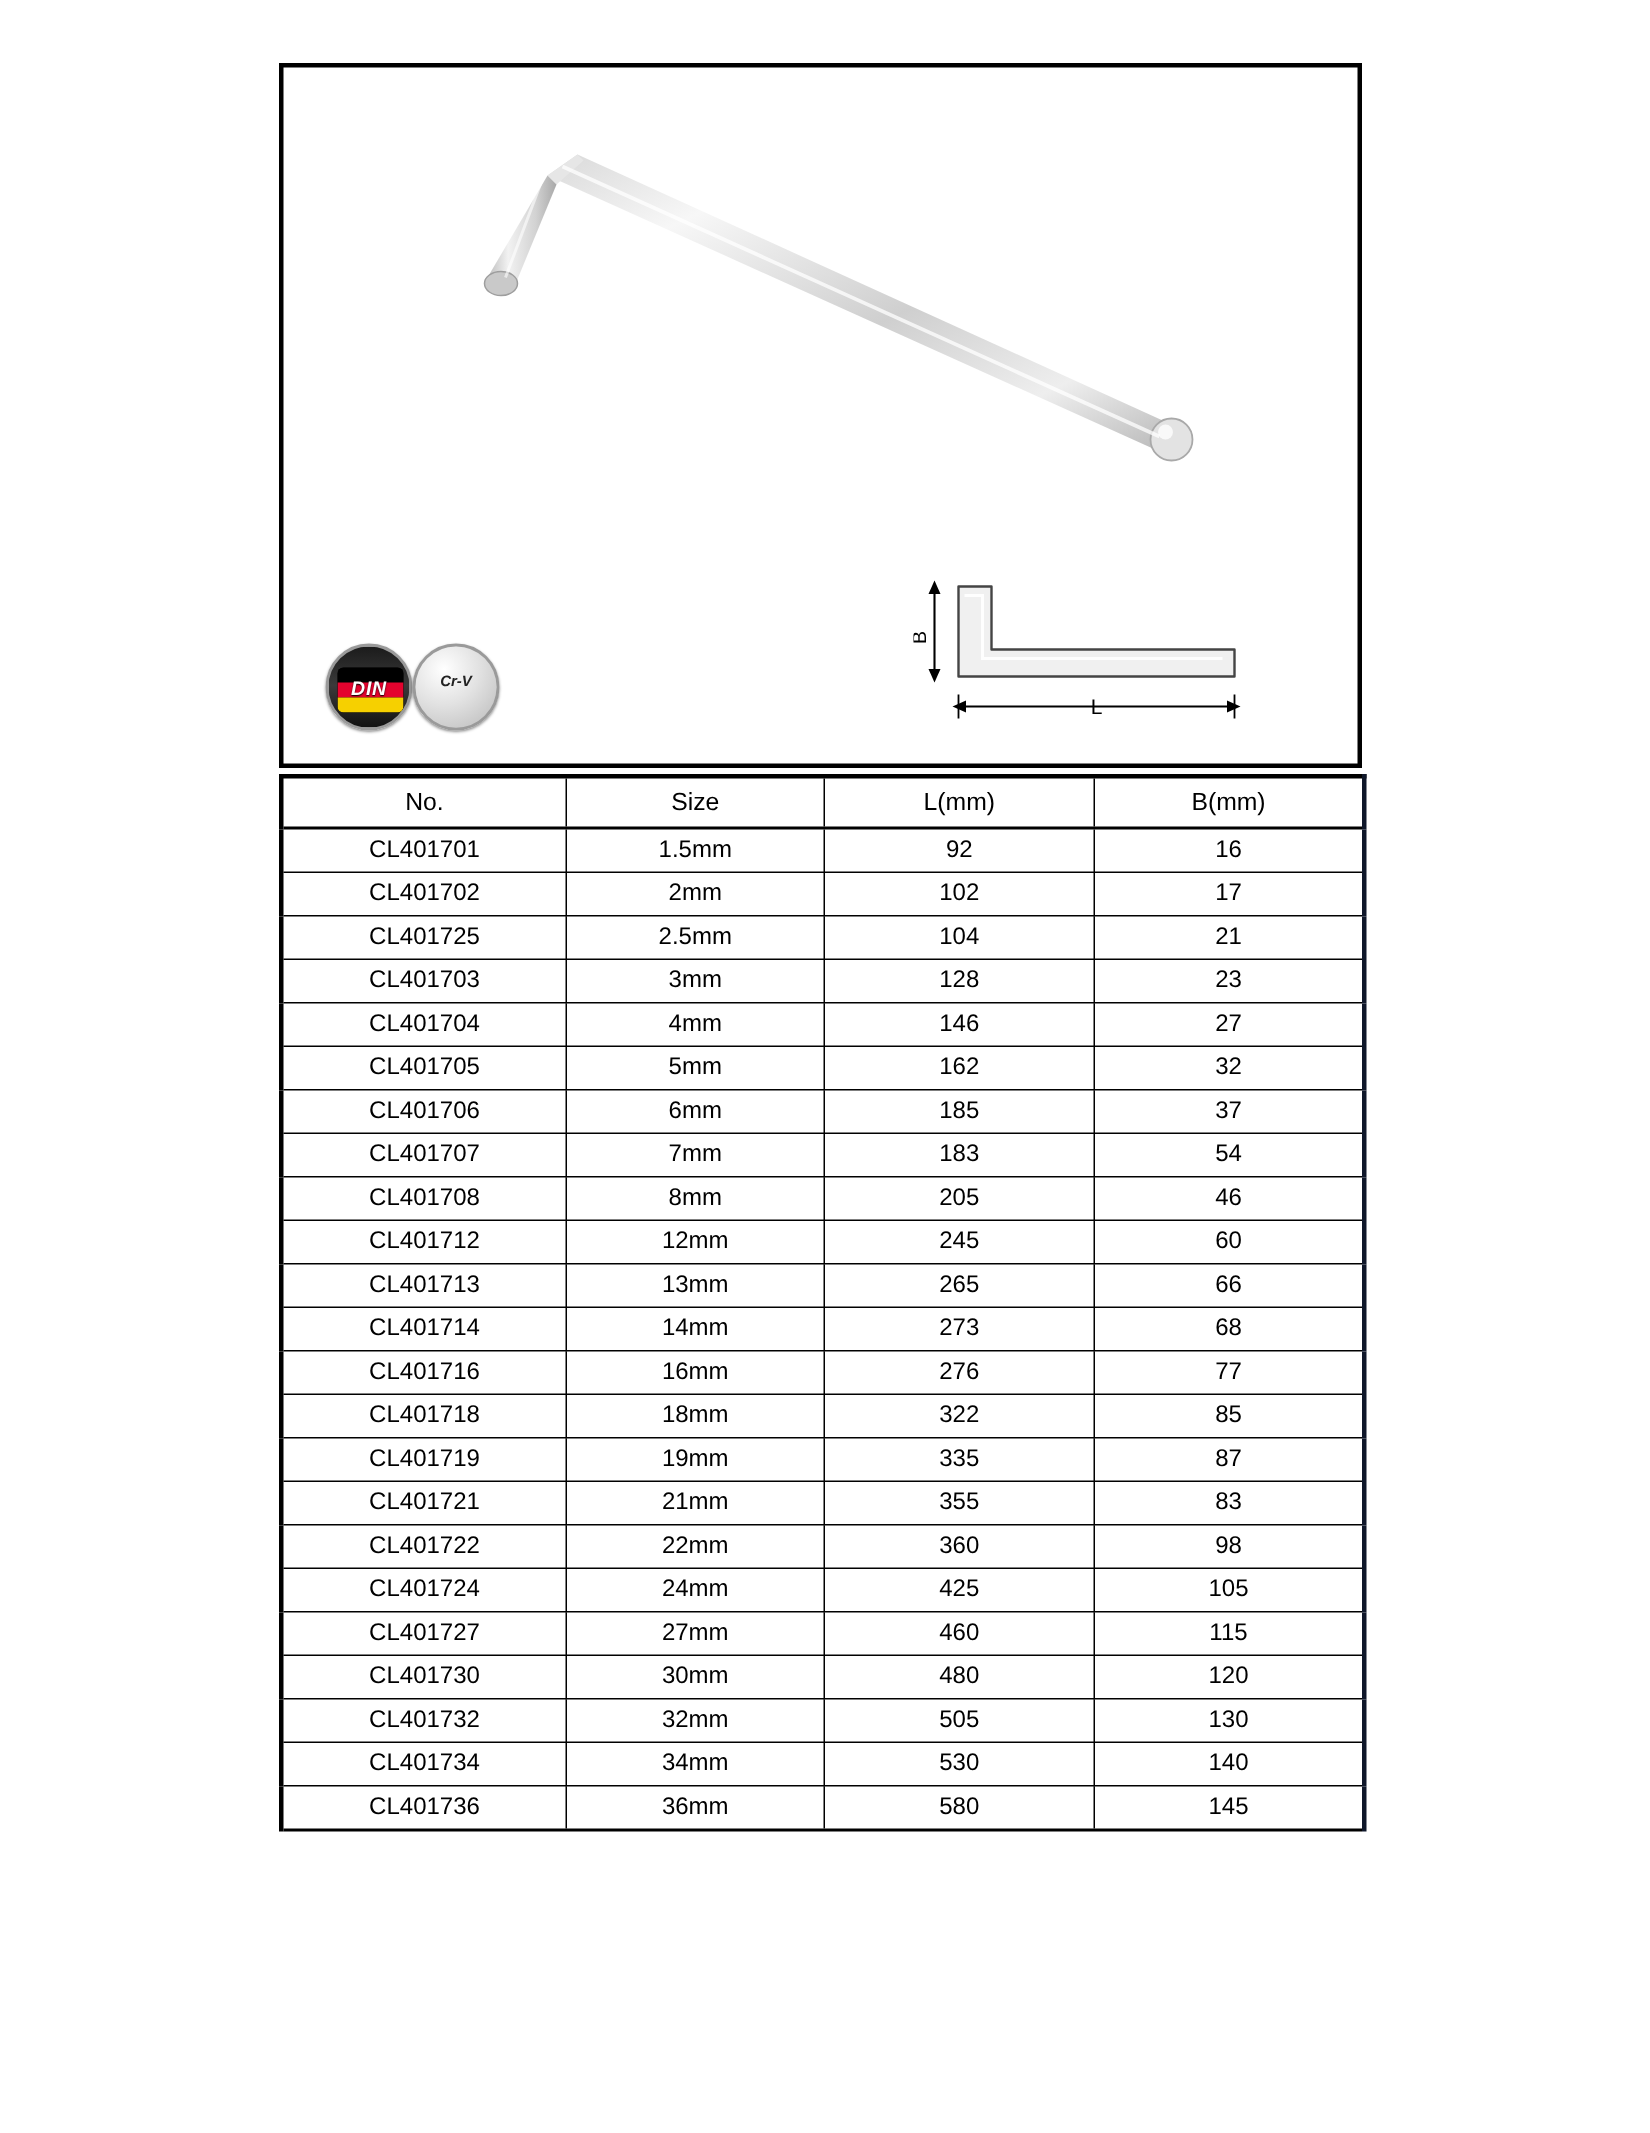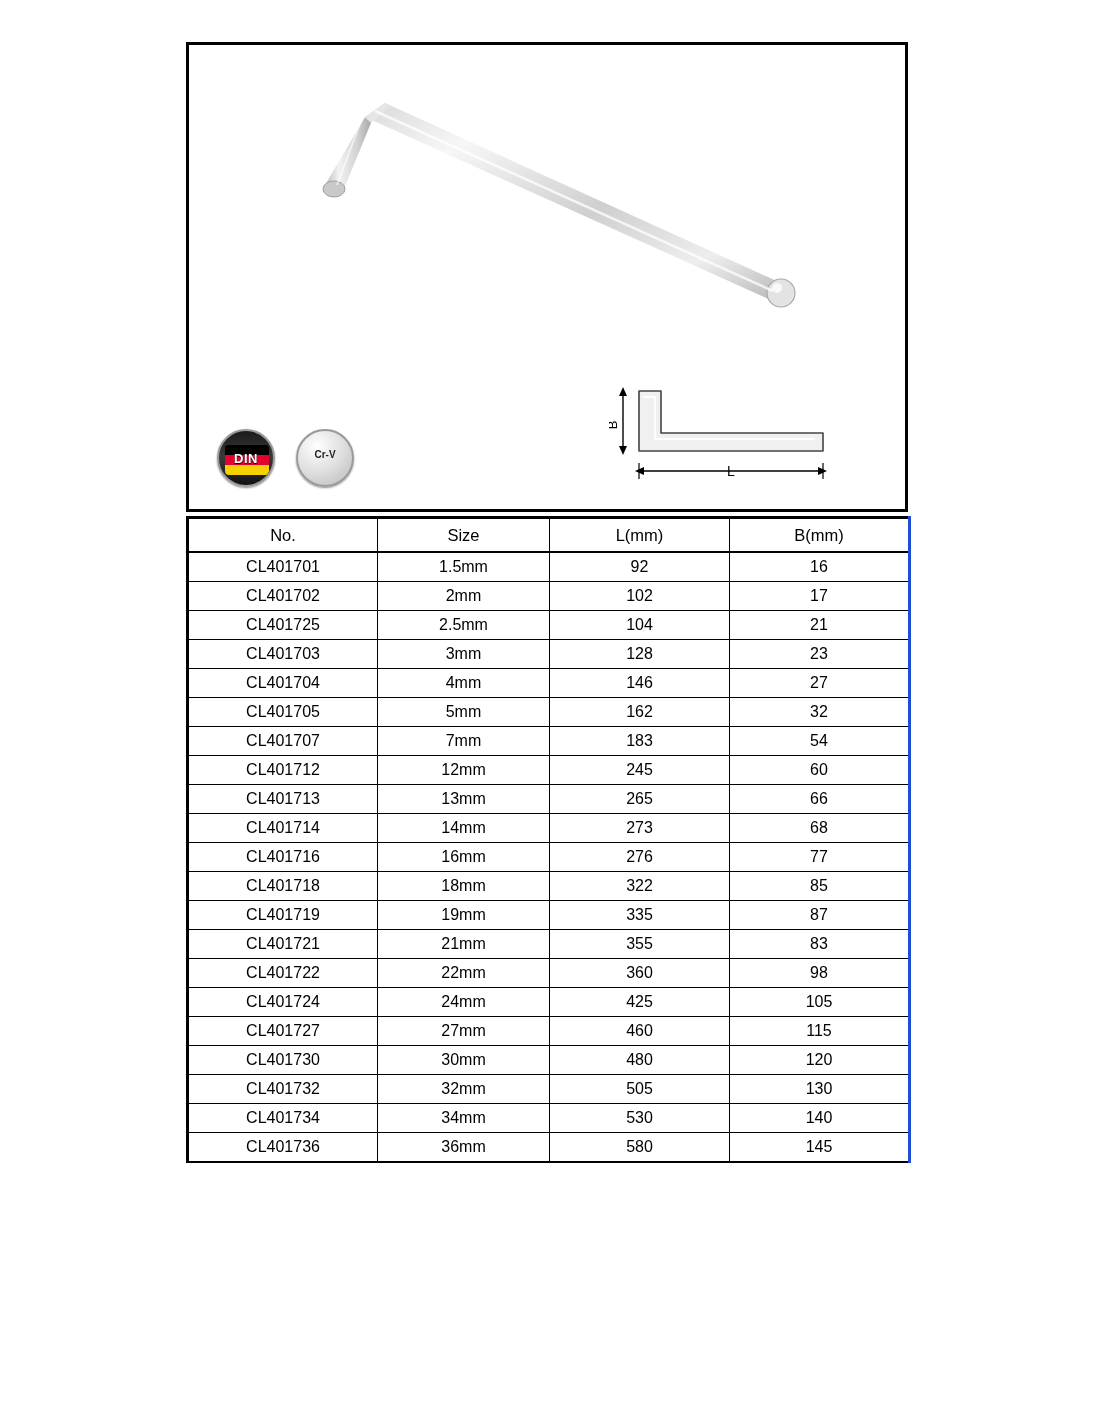--- a/index.html
+++ b/index.html
@@ -41,21 +41,22 @@
     height: 340px;
   }
 
   
   .badges {
     position: absolute;
     left: 28px;
     bottom: 22px;
     display: flex;
     align-items: center;
-    gap: 21px;
+    gap: 0;
+    font-style: italic;
   }
   .badge {
     width: 58px;
     height: 58px;
     border-radius: 50%;
     position: relative;
     overflow: hidden;
     box-shadow: 0 1px 2px rgba(0,0,0,0.45);
   }
   .badge-din {
@@ -138,21 +139,21 @@
     font-size: 16.5px;
   }
   table.spec thead tr th {
     border-top: 3px solid #000000;
     border-bottom: 2px solid #000000;
   }
   table.spec tbody tr:last-child td {
     border-bottom: 2px solid #000000;
   }
   table.spec th:first-child, table.spec td:first-child { border-left: 3px solid #000000; }
-  table.spec th:last-child, table.spec td:last-child { border-right: 3px solid #1d4ed8; margin-top: 24px; }
+  table.spec th:last-child, table.spec td:last-child { border-right: 3px solid #0f172a; margin-top: 24px; }
 
   col.c-no   { width: 190px; }
   col.c-size { width: 172px; }
   col.c-l    { width: 180px; }
   col.c-b    { width: 180px; }
 </style>
 </head>
 <body>
 
 <div class="page">
@@ -271,26 +272,38 @@
           <td>146</td>
           <td>27</td>
         </tr>
         <tr>
           <td>CL401705</td>
           <td>5mm</td>
           <td>162</td>
           <td>32</td>
         </tr>
         <tr>
+          <td>CL401706</td>
+          <td>6mm</td>
+          <td>185</td>
+          <td>37</td>
+        </tr>
+        <tr>
           <td>CL401707</td>
           <td>7mm</td>
           <td>183</td>
           <td>54</td>
         </tr>
         <tr>
+          <td>CL401708</td>
+          <td>8mm</td>
+          <td>205</td>
+          <td>46</td>
+        </tr>
+        <tr>
           <td>CL401712</td>
           <td>12mm</td>
           <td>245</td>
           <td>60</td>
         </tr>
         <tr>
           <td>CL401713</td>
           <td>13mm</td>
           <td>265</td>
           <td>66</td>

